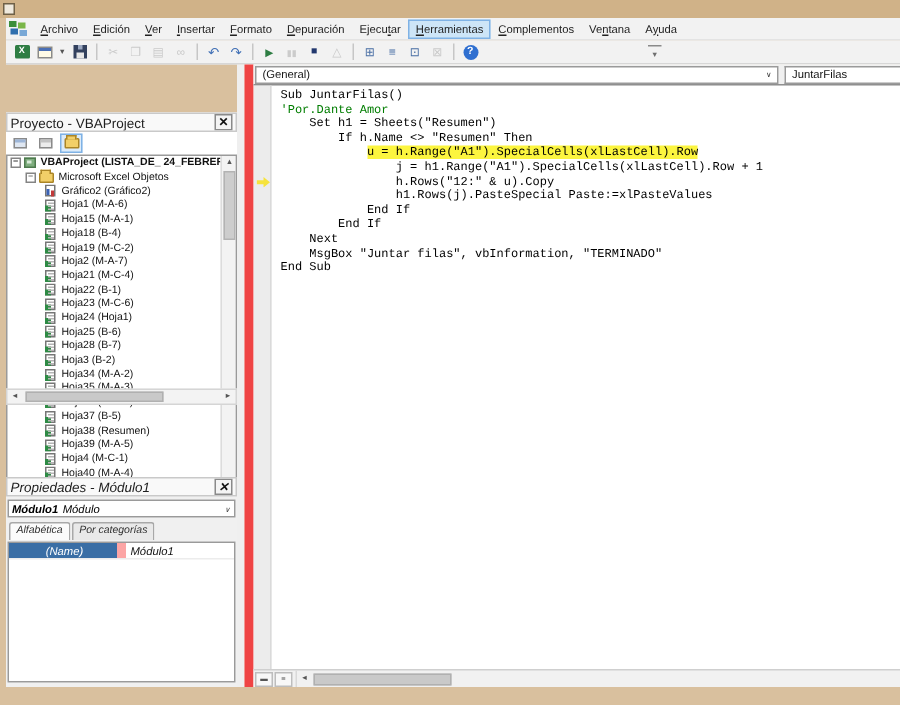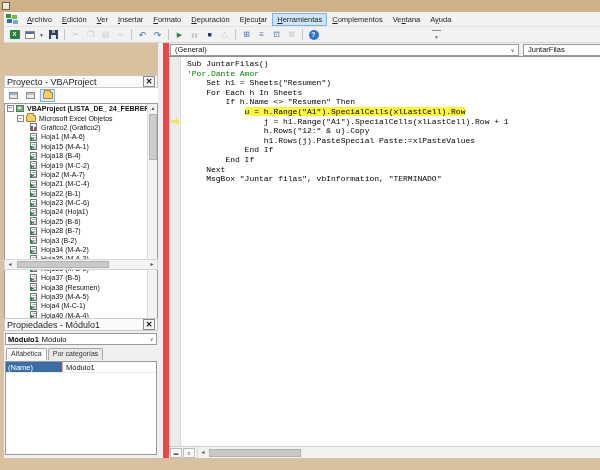--- a/index.html
+++ b/index.html
@@ -87,32 +87,32 @@
   .tlabel { margin-left:1px; }
   .vscroll { position:absolute; right:0; top:0; width:10px; bottom:0; background:#f3f3f3; border-left:1px solid #dcdcdc; }
   .sarrow { width:10px; height:9px; font-size:5px; color:#555; text-align:center; line-height:9px; }
   .sarrow.down { position:absolute; bottom:0; }
   .vthumb { position:absolute; left:1px; top:10px; width:8px; height:46px; background:#cdcdcd; border:1px solid #b3b3b3; }
   .hscroll { position:absolute; left:0; bottom:0; width:154px; height:11px; background:#f3f3f3;
     border:1px solid #d5d5d5; display:flex; align-items:center; }
   .hthumb { width:92px; height:7px; background:#c9c9c9; border:1px solid #b0b0b0; margin-left:2px; }
   .hscroll .sarrow.right { margin-left:auto; }
 
-  .props-panel { position:absolute; left:4px; top:318px; width:154px; height:140px; background:#f0f0f0; }
+  .props-panel { position:absolute; left:4px; top:318px; width:154px; height:140px; background:#f0f0f0;font-style:italic; }
   .selector { margin:2px 1px 0 1px; height:12px; border:1px solid #9a9a9a; background:#fff;
     display:flex; align-items:center; font-size:7.5px; padding-left:2px; white-space:nowrap; }
   .selector b { margin-right:3px; }
   .sel-caret { margin-left:auto; width:9px; font-size:5px; color:#444; text-align:center; }
   .ptabs { display:flex; height:12px; margin-top:3px; padding-left:2px; font-size:7px; }
   .ptab { padding:1px 4px; border:1px solid #a8a8a8; border-bottom:none; background:#e9e9e9;
     border-radius:2px 2px 0 0; margin-right:1px; color:#333; white-space:nowrap; }
   .ptab.active { background:#fbfbfb; }
   .pgrid { position:absolute; left:1px; right:1px; top:43px; bottom:3px; background:#fff; border:1px solid #9a9a9a; font-size:7.5px; }
   .prow { display:flex; height:11px; line-height:11px; border-bottom:1px solid #ececec; }
-  .pname { width:57px; padding-left:2px; background:#3a6ea5; color:#fff; border-right:1px solid #fca5a5; }
+  .pname { width:78px; padding-left:2px; background:#3a6ea5; color:#fff; border-right:6px solid #fca5a5;text-align:center; }
   .pval { padding-left:3px; color:#111; }
 
   .splitter { position:absolute; left:158px; top:43px; width:5px; height:415px; background:#efefef; }
 
   
   .codepane { position:absolute; left:163px; top:43px; width:437px; height:415px; background:#fff; border-left:6px solid #ef4444; }
   .combo-row { height:14px; background:#f0f0f0; border-bottom:1px solid #8f8f8f; display:flex; align-items:center; }
   .combo { background:#fff; border:1px solid #9a9a9a; height:12px; display:flex; align-items:center;
     font-size:7.5px; padding-left:4px; color:#111; white-space:nowrap; overflow:hidden; }
   .combo-left { width:349px; margin-left:1px; }
@@ -473,41 +473,41 @@
     </div>
     <div class="code-text">
 
         <div class="cline"><span class="pad"></span><span class="ct">Sub JuntarFilas()</span></div>
 
         <div class="cline"><span class="pad"></span><span class="ct comment">'Por.Dante Amor</span></div>
 
         <div class="cline"><span class="pad">    </span><span class="ct">Set h1 = Sheets("Resumen")</span></div>
 
 
-        <div class="cline"><span class="pad">    </span><span class="ct">For Each h In Sheets</span></div>
 
         <div class="cline"><span class="pad">        </span><span class="ct">If h.Name &lt;&gt; "Resumen" Then</span></div>
 
         <div class="cline"><span class="pad">            </span><span class="ct highlight">u = h.Range("A1").SpecialCells(xlLastCell).Row</span></div>
 
 
         <div class="cline"><span class="pad">                </span><span class="ct">j = h1.Range("A1").SpecialCells(xlLastCell).Row + 1</span></div>
 
         <div class="cline"><span class="pad">                </span><span class="ct">h.Rows("12:" &amp; u).Copy</span></div>
 
         <div class="cline"><span class="pad">                </span><span class="ct">h1.Rows(j).PasteSpecial Paste:=xlPasteValues</span></div>
 
         <div class="cline"><span class="pad">            </span><span class="ct">End If</span></div>
 
         <div class="cline"><span class="pad">        </span><span class="ct">End If</span></div>
 
         <div class="cline"><span class="pad">    </span><span class="ct">Next</span></div>
 
         <div class="cline"><span class="pad">    </span><span class="ct">MsgBox "Juntar filas", vbInformation, "TERMINADO"</span></div>
 
+        <div class="cline"><span class="pad"></span><span class="ct">End Sub</span></div>
       </div>
   </div>
   <div class="code-bottom">
     <span class="viewbtn">▬</span>
     <span class="viewbtn">≡</span>
     <span class="code-hsb">
       <span class="sarrow">◄</span>
       <span class="code-hthumb"></span>
     </span>
   </div>

